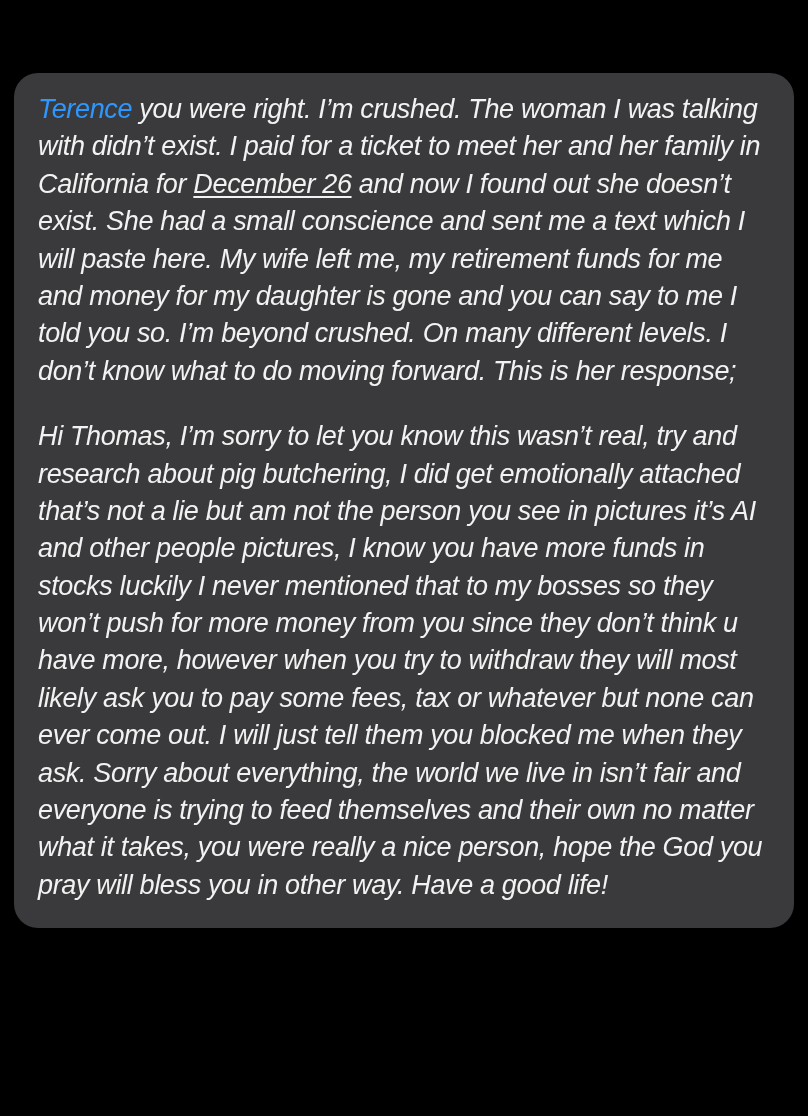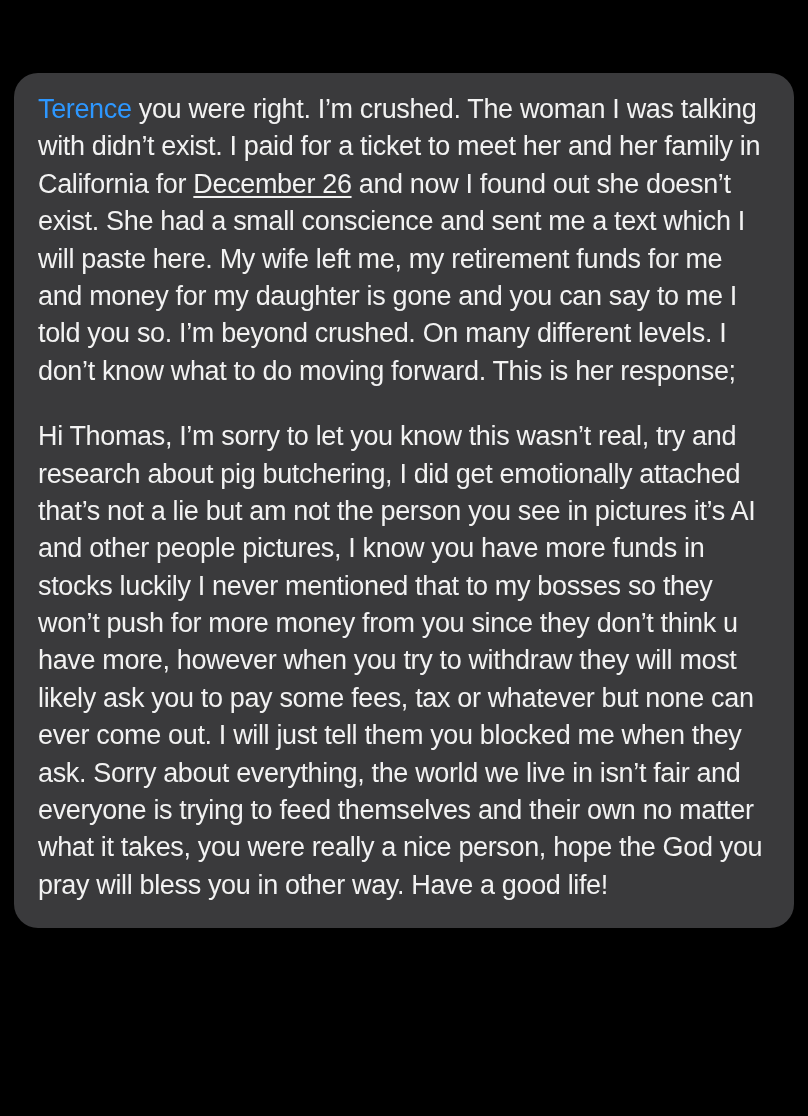--- a/index.html
+++ b/index.html
@@ -24,20 +24,21 @@
   .timestamp-row {
     display: flex;
     justify-content: center;
     align-items: baseline;
     padding-top: 25px;
     padding-bottom: 14px;
     gap: 9px;
   }
   .bubble-wrap {
     padding: 16px 14px;
+    font-style: italic;
   }
   .bubble {
     background: #3a3a3c;
     border-radius: 24px;
     padding: 18px 24px 24px 24px;
     box-sizing: border-box;
     width: 780px;
   }
   .msg-text {
     color: #f2f2f2;

